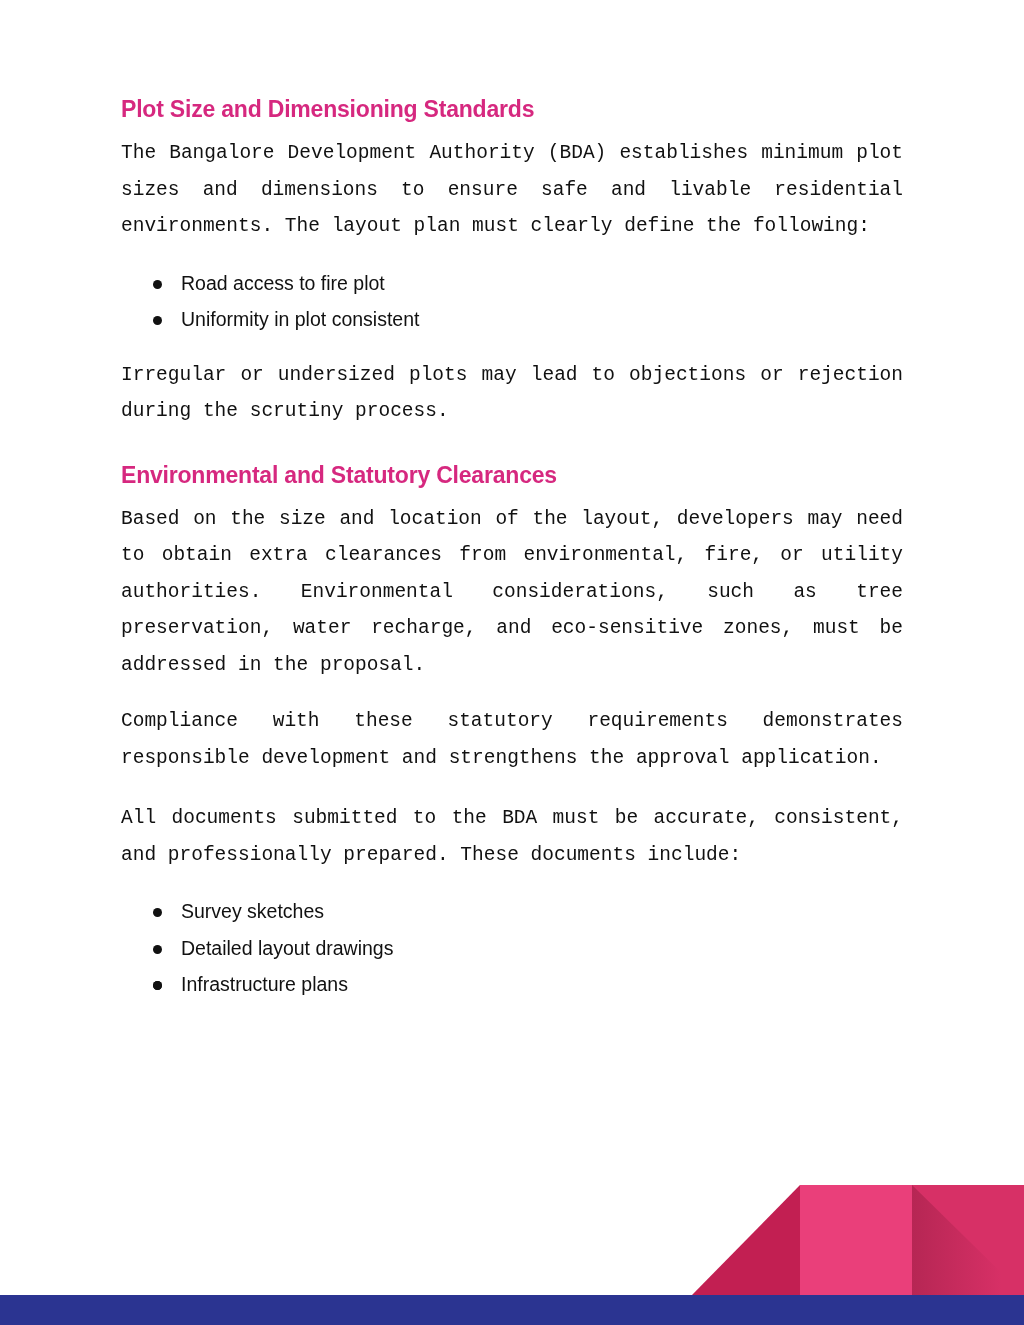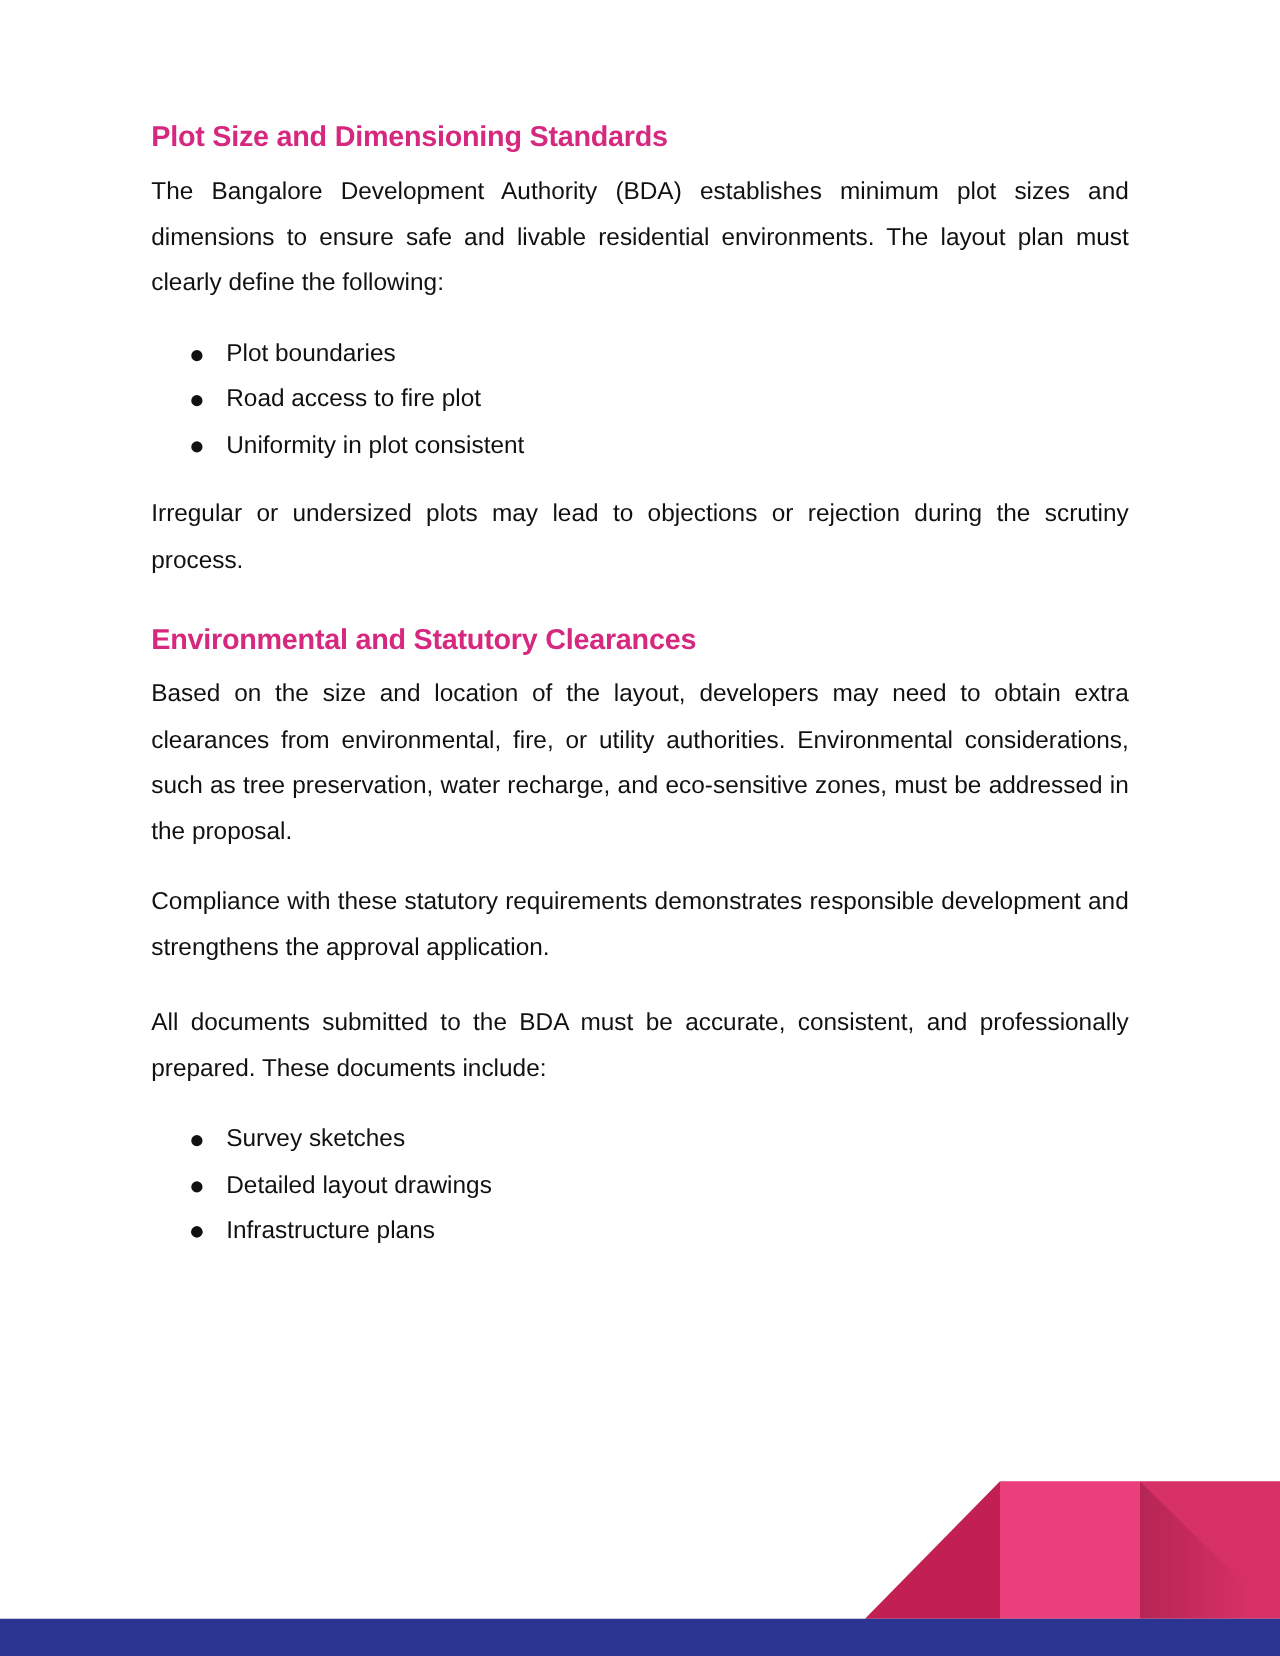--- a/index.html
+++ b/index.html
@@ -28,20 +28,21 @@
       margin: 4px 0 9px 0;
       line-height: 34px;
       letter-spacing: -0.2px;
     }
     p.body-text {
       font-size: 19.5px;
       line-height: 36.5px;
       margin: 0 0 20px 0;
       text-align: justify;
       text-align-last: left;
+      font-family: Liberation Mono, monospace;
     }
     ul.bullets {
       list-style: none;
       margin: 0 0 19px 0;
       padding: 0;
     }
     ul.bullets li {
       position: relative;
       font-size: 19.5px;
       line-height: 36.5px;
@@ -105,21 +106,20 @@
   </style>
 </head>
 <body>
 
 <div class="page">
 
   <section>
     <h2 class="section-heading">Plot Size and Dimensioning Standards</h2>
     <p class="body-text">The Bangalore Development Authority (BDA) establishes minimum plot sizes and dimensions to ensure safe and livable residential environments. The layout plan must clearly define the following:</p>
     <ul class="bullets">
-      <li><span class="bullet-dot"></span><span>Plot boundaries</span></li>
       <li><span class="bullet-dot"></span><span>Road access to fire plot</span></li>
       <li><span class="bullet-dot"></span><span>Uniformity in plot consistent</span></li>
     </ul>
     <p class="body-text">Irregular or undersized plots may lead to objections or rejection during the scrutiny process.</p>
   </section>
 
   <div class="sec-gap"></div>
 
   <section>
     <h2 class="section-heading">Environmental and Statutory Clearances</h2>

